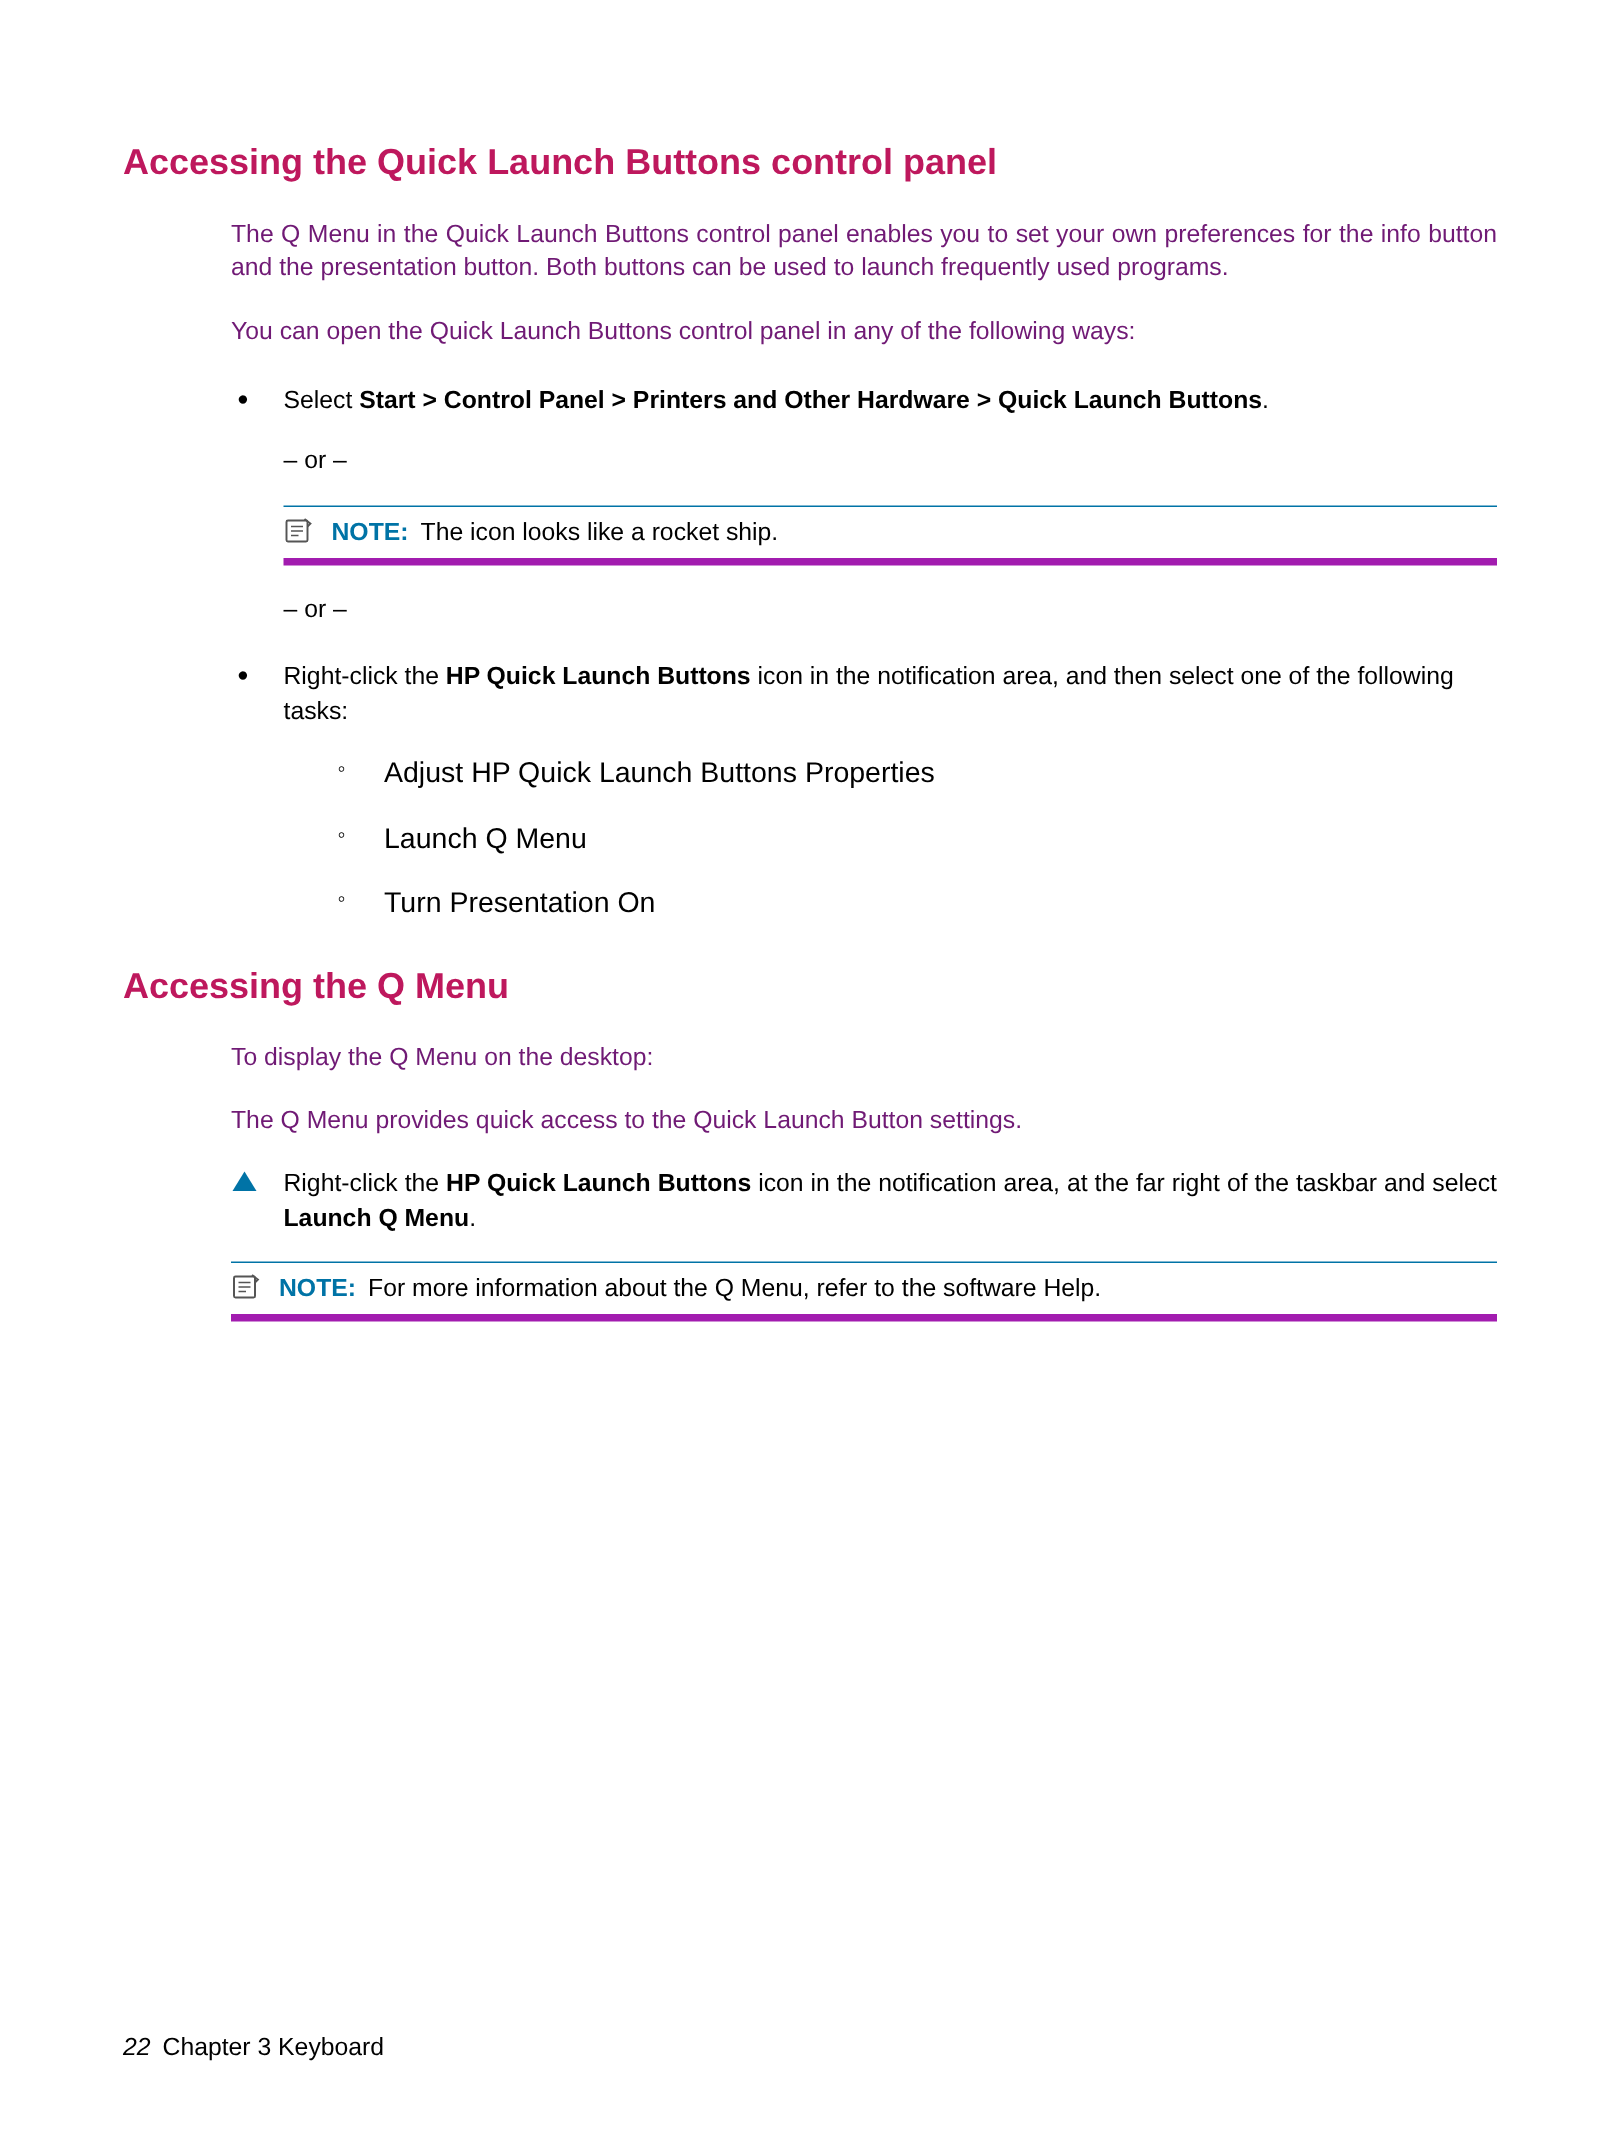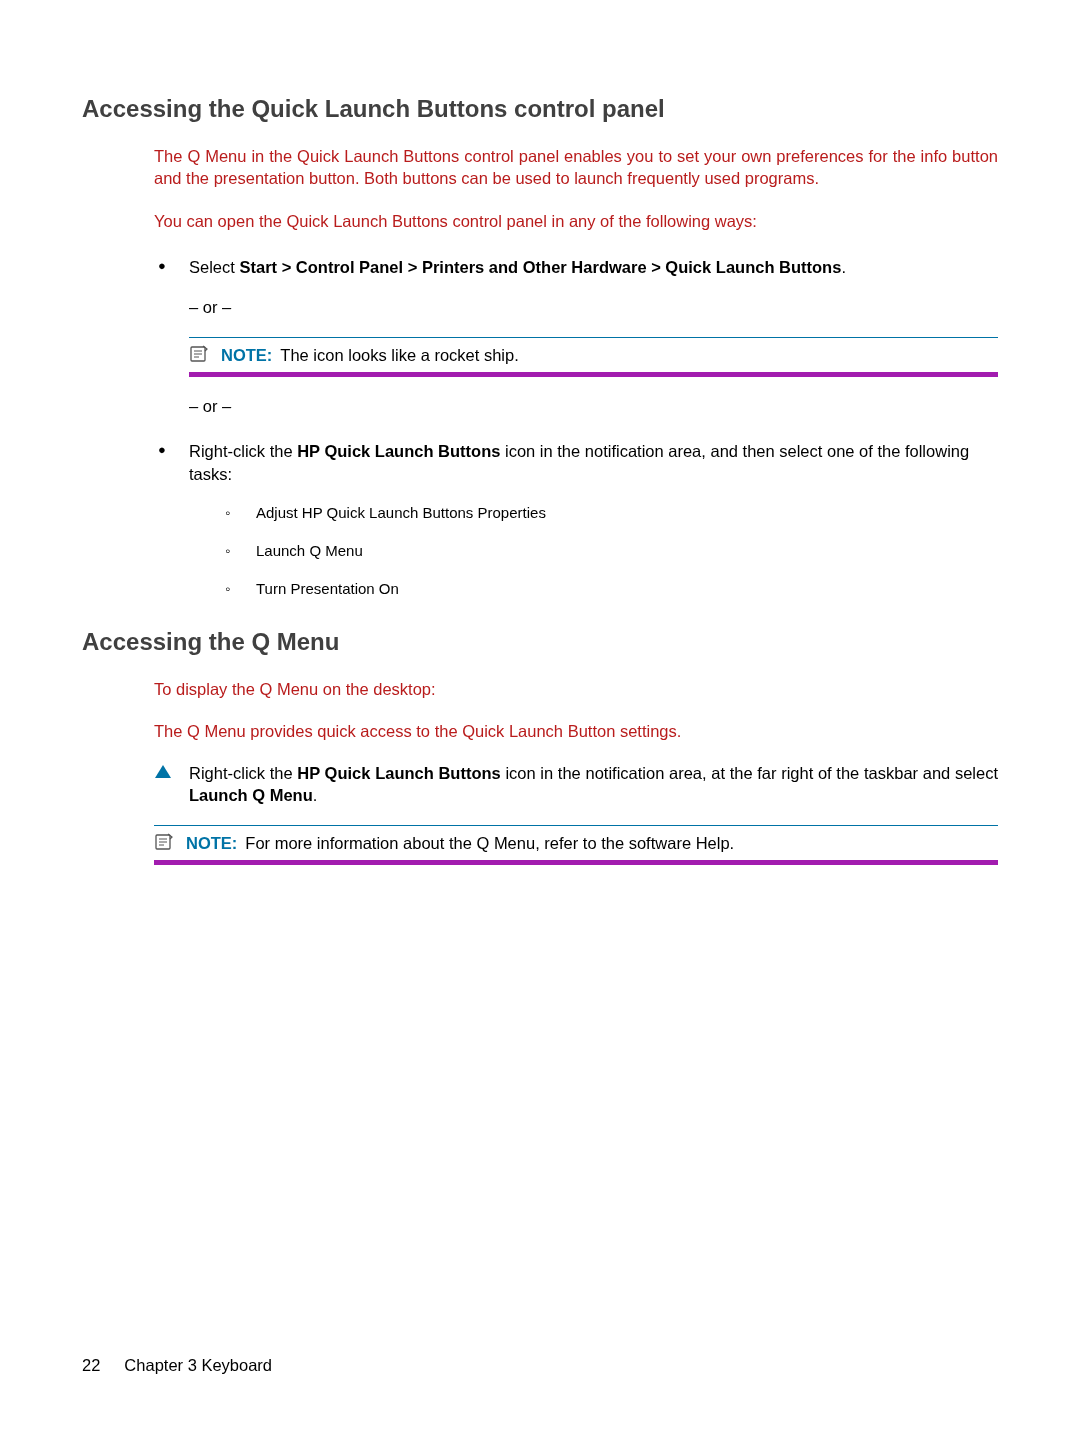--- a/index.html
+++ b/index.html
@@ -14,32 +14,32 @@
       height: 1437px;
       position: relative;
       color: #000;
     }
     .page {
       padding: 95px 82px 60px 82px;
       height: 100%;
       position: relative;
     }
     .heading {
-      color: #404040;
+      color: #be185d;
       font-size: 24px;
       font-weight: bold;
       margin-bottom: 22px;
       font-family: Arial, sans-serif;
     }
     .body-text {
       font-size: 16.5px;
       line-height: 1.35;
       margin-left: 72px;
       margin-bottom: 20px;
-      color: #b91c1c;
+      color: #701a75;
     }
     .bullet-list {
       margin-left: 72px;
       margin-bottom: 20px;
     }
     .bullet-item {
       position: relative;
       padding-left: 35px;
       font-size: 16.5px;
       line-height: 1.35;
@@ -91,21 +91,21 @@
       font-size: 16.5px;
       line-height: 1.35;
     }
     .sublist {
       margin-left: 32px;
       margin-top: 18px;
     }
     .sublist-item {
       position: relative;
       padding-left: 35px;
-      font-size: 15px;
+      font-size: 19px;
       line-height: 1.35;
       margin-bottom: 18px;
     }
     .sublist-item::before {
       content: "◦";
       position: absolute;
       left: 4px;
       top: 0;
       font-size: 15px;
     }
@@ -127,21 +127,22 @@
     .section {
       margin-bottom: 28px;
     }
     .footer {
       position: absolute;
       bottom: 62px;
       left: 82px;
       font-size: 16.5px;
     }
     .footer-page {
-      margin-right: 24px;
+      margin-right: 8px;
+      font-style: italic;
     }
     .bold {
       font-weight: bold;
     }
     .justify {
       text-align: justify;
     }
   </style>
 </head>
 <body>

